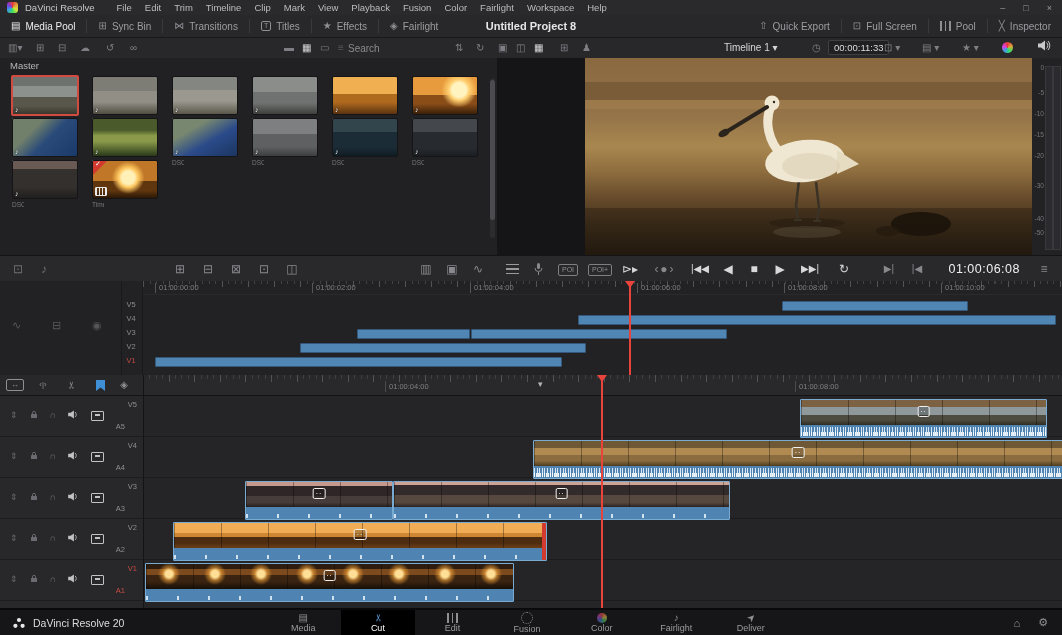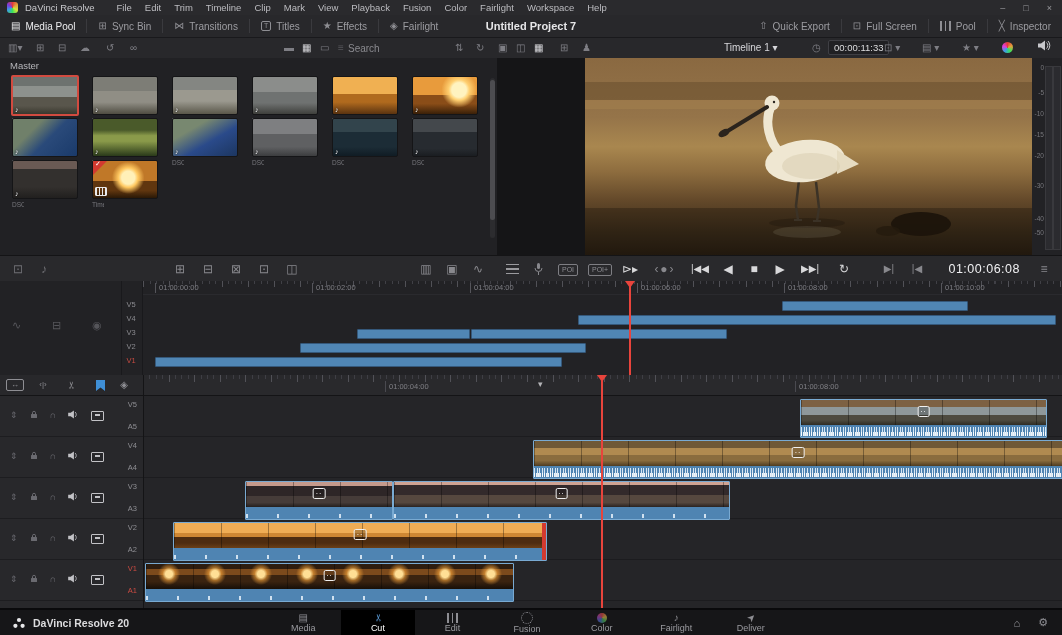--- a/index.html
+++ b/index.html
@@ -120,21 +120,21 @@
   .flag{position:absolute;left:96px;top:5px;width:9px;height:11px;background:#3f8fd6;
         clip-path:polygon(0 0,100% 0,100% 100%,50% 68%,0 100%);}
   .scis{transform:rotate(-90deg);display:inline-block;}
   .trk{position:absolute;left:0;width:143px;height:41px;border-bottom:1px solid #1d1d20;}
   .trk-ics{position:absolute;left:10px;top:0;height:41px;display:flex;align-items:center;gap:12px;}
   .trk-ic{color:#6a6a70;font-size:9px;line-height:9px;}
   .trk-ic.bright{color:#c2c2c6;}
   .framebox{width:11px;height:8px;border:1px solid #c2c2c6;border-radius:1px;}
   .framebox::after{content:"";display:block;margin:2px auto 0;width:5px;height:2px;background:#c2c2c6;}
   .trk-v{position:absolute;right:6px;top:5px;font-size:7.5px;color:#8e8e93;}
-  .trk-a{position:absolute;right:6px;bottom:5px;font-size:7.5px;color:#8e8e93;}
+  .trk-a{position:absolute;right:18px;bottom:5px;font-size:7.5px;color:#8e8e93;}
   .trk.accent .trk-v,.trk.accent .trk-a{color:#cc4b42;}
   .row-sep{position:absolute;left:143px;right:0;height:1px;background:#1c1c1f;}
   
   .clip{position:absolute;height:37px;border:1px solid #79aad2;border-radius:1px;background:#4f84b2;box-sizing:content-box;z-index:3;}
   .cv{position:absolute;left:0;top:0;right:0;height:25px;overflow:hidden;}
   .cv::after{content:"";position:absolute;inset:0;
      background:repeating-linear-gradient(90deg,rgba(0,0,0,.33) 0 1px,transparent 1px 47px);}
   .ca{position:absolute;left:0;top:25px;right:0;height:12px;background:#4f84b2;overflow:hidden;}
   .wave-dense{position:absolute;left:0;right:0;bottom:1px;height:9px;
      background:repeating-linear-gradient(90deg,rgba(240,248,255,.85) 0 1px,rgba(240,248,255,0) 1px 2.6px);}
@@ -150,21 +150,21 @@
   .sc-dusk1 .cv{background:linear-gradient(180deg,#c59a8c 0 14%,#2e2627 14% 55%,#463c39 55% 82%,#241f1e);}
   .sc-dusk2 .cv{background:linear-gradient(180deg,#cfa393 0 12%,#332a2b 12% 50%,#56483f 50% 82%,#2a2321);}
   .sc-sunset .cv{background:linear-gradient(180deg,#f0ad55 0 40%,#cf8733 40% 55%,#4e2c10 55% 80%,#6b3f17);}
   .sc-suns .cv{background:linear-gradient(180deg,#2e1d0f 0 18%,#7c4a1c 18% 45%,#3a2310 45% 70%,#170f08);}
   .sc-suns .cv::before{content:"";position:absolute;inset:0;z-index:1;
      background:radial-gradient(circle at 23px 40%,#ffdf95 0 3.5px,rgba(255,170,60,.55) 6.5px,rgba(255,140,40,0) 11px);
      background-size:46px 100%;background-repeat:repeat-x;}
   
   #pagebar{position:absolute;left:0;top:608px;width:1062px;height:27px;background:#161618;border-top:2px solid #0a0a0c;box-sizing:border-box;}
   #brand{position:absolute;left:12px;top:0;height:25px;display:flex;align-items:center;gap:7px;
-         font-size:10.5px;color:#dcdcde;font-weight:bold;}
+         font-size:10.5px;color:#dcdcde;}
   #pages{position:absolute;left:266px;top:0;height:25px;display:flex;}
   .page{width:74.6px;height:25px;display:flex;flex-direction:column;align-items:center;justify-content:center;gap:0px;}
   .pg-icon{font-size:10px;line-height:11px;color:#8e8e93;}
   .pg-label{font-size:9px;line-height:10px;color:#9a9a9f;}
   .page.active{background:#000;}
   .page.active .pg-label{color:#fff;}
   .page.active .pg-icon{color:#5b9bd8;}
   .pi-cut-page-icon{transform:rotate(-90deg);display:inline-block;}
   .pi-fusion-page-icon{width:10px;height:10px;border:1px dotted #8e8e93;border-radius:50%;}
   .pi-color-page-icon{width:10px;height:10px;border-radius:50%;
@@ -243,21 +243,21 @@
         <div class="tb-btn">
     <span class="tb-icon ic-mixer-icon"></span>
     <span class="tb-label">Pool</span>
   </div>
         <div class="tb-btn">
     <span class="tb-icon ic-inspector-icon">╳</span>
     <span class="tb-label">Inspector</span>
   </div>
       </div>
   </div>
-  <div id="project-title">Untitled Project 7</div>
+  <div id="project-title">Untitled Project 8</div>
 
   <div id="toolbar3">
     <span class="t3" style="left:8px">▥▾</span>
     <span class="t3" style="left:36px">⊞</span>
     <span class="t3" style="left:58px">⊟</span>
     <span class="t3" style="left:80px">☁</span>
     <span class="t3" style="left:106px">↺</span>
     <span class="t3" style="left:130px">∞</span>
     <span class="t3" style="left:284px">▬</span>
     <span class="t3 bright" style="left:302px">▦</span>

